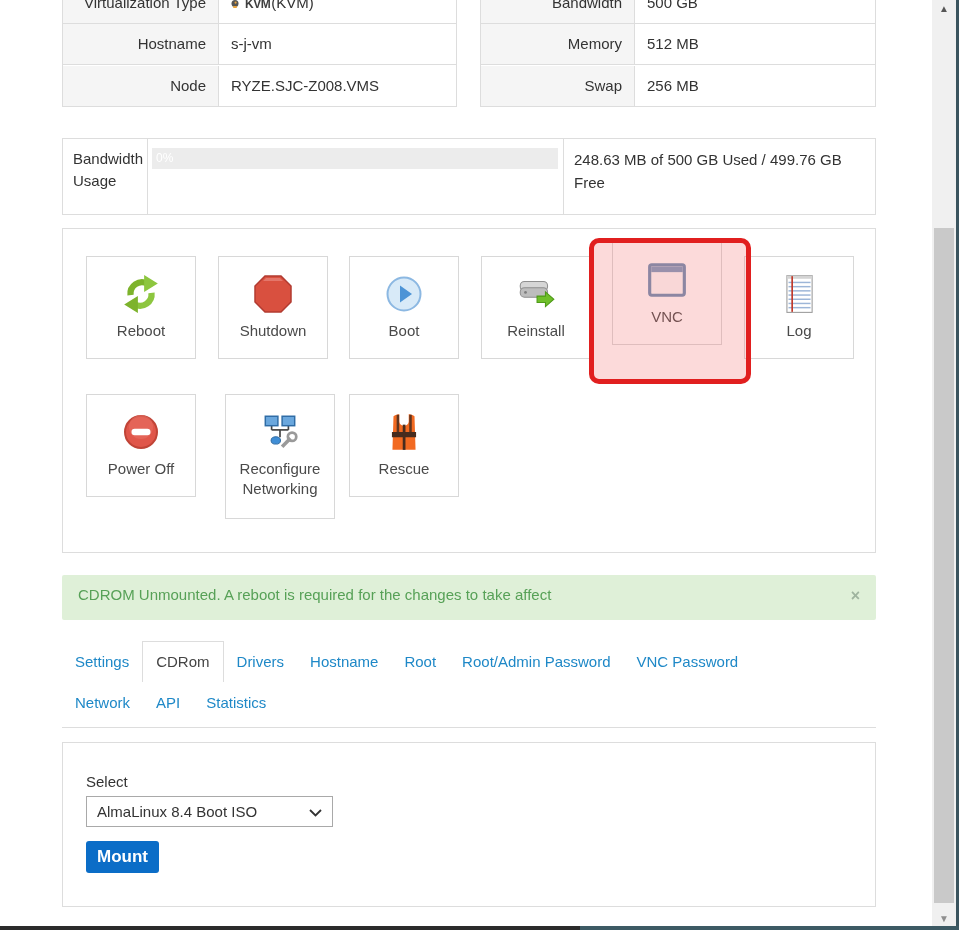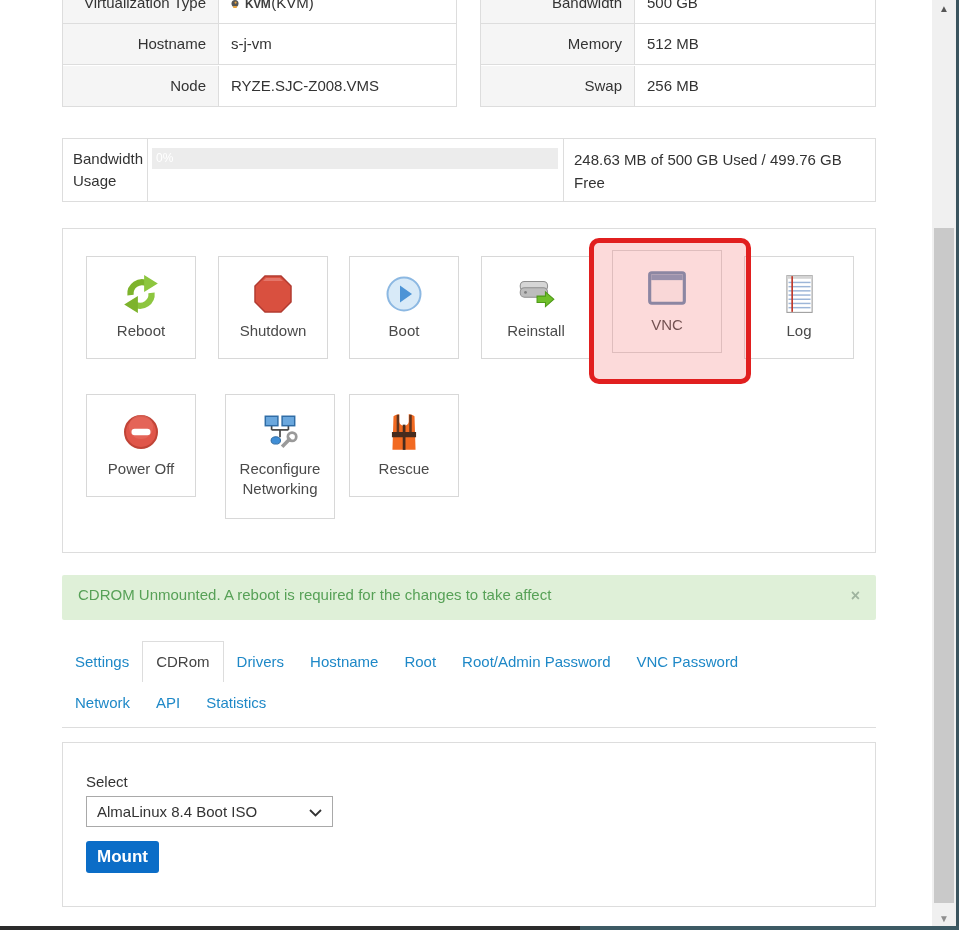--- a/index.html
+++ b/index.html
@@ -18,21 +18,21 @@
   .ilabel {
     background:#f5f5f5; border-right:1px solid #ddd; text-align:right;
     padding:0 12px; line-height:40px; color:#333; flex:0 0 auto;
   }
   .info-table.left  .ilabel { width:156px; }
   .info-table.right .ilabel { width:154px; }
   .ivalue { padding:0 12px; line-height:40px; color:#333; white-space:nowrap; }
   .kvm-logo { display:inline-flex; align-items:center; margin-right:1px; vertical-align:-1px; }
   .kvm-logo b { font-size:12px; color:#3f3f3f; letter-spacing:-0.5px; }
   
-  .bw-panel { position:absolute; left:62px; top:138px; width:814px; height:64px; border:1px solid #ddd; }
+  .bw-panel { position:absolute; left:62px; top:138px; width:814px; height:77px; border:1px solid #ddd; }
   .bw-label { position:absolute; left:0; top:0; width:85px; height:100%; border-right:1px solid #ddd;
               padding:9px 10px; line-height:22px; color:#333; }
   .bw-mid   { position:absolute; left:85px; top:0; width:416px; height:100%; border-right:1px solid #ddd; }
   .bw-bar   { position:absolute; left:4px; top:9px; width:406px; height:21px; background:#ececec; }
   .bw-bar span { color:#fff; font-size:12px; line-height:21px; padding-left:4px; }
   .bw-text  { position:absolute; left:501px; top:0; width:313px; height:100%;
               padding:9px 10px; line-height:23px; color:#333; }
   
   .actions-panel { position:absolute; left:62px; top:228px; width:814px; height:325px; border:1px solid #ddd; background:#fff; }
   .tile {
@@ -180,21 +180,21 @@
         <svg width="42" height="42" viewBox="0 0 40 40">
           <rect x="5" y="8" width="26" height="9" rx="4" fill="#d6d6d6" stroke="#8f8f8f"></rect>
           <rect x="5" y="14" width="26" height="9" rx="4" fill="#bdbdbd" stroke="#8f8f8f"></rect>
           <circle cx="10" cy="18.5" r="1.3" fill="#7d7d7d"></circle>
           <polygon points="21,22 29,22 29,18 37,25 29,32 29,28 21,28" fill="#6fbf2a" stroke="#4e9a18"></polygon>
         </svg>
       </div>
       <div class="tlabel">Reinstall</div>
     </div>
 
-    <div class="tile" style="left:549px; top:21px;">
+    <div class="tile" style="left:549px; top:13px;">
       <div class="ticon">
         <svg width="42" height="40" viewBox="0 0 40 38">
           <rect x="3.5" y="4.5" width="33" height="29" rx="2" fill="#fbfbfb" stroke="#6a8fb5" stroke-width="3"></rect>
           <rect x="5" y="6" width="30" height="5.5" fill="#7b9cc0"></rect>
         </svg>
       </div>
       <div class="tlabel">VNC</div>
     </div>
 
     <div class="tile" style="left:681px; top:27px;">

